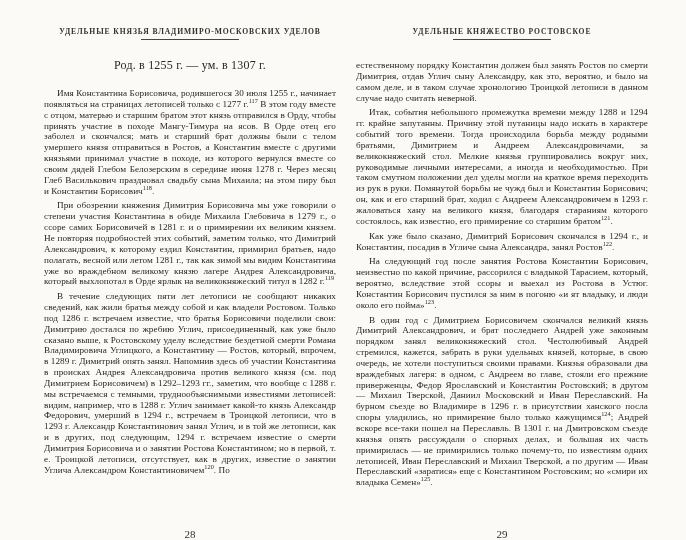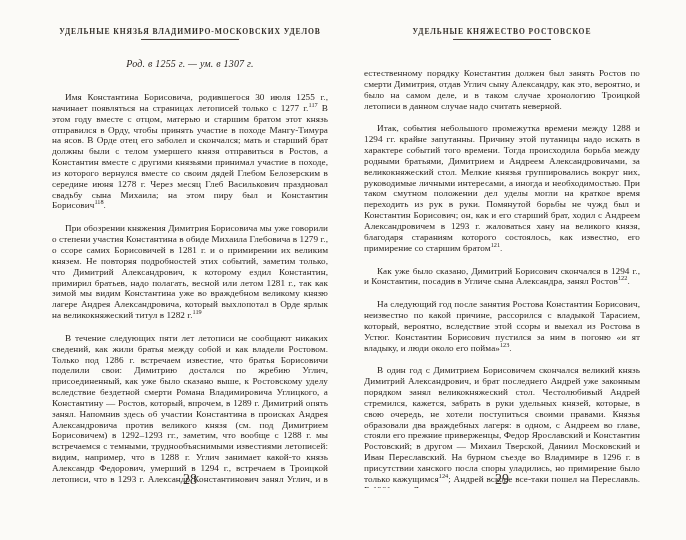--- a/index.html
+++ b/index.html
@@ -29,38 +29,38 @@
   .header-rule{
     width:98px;height:0;
     border-bottom:0.8px solid #4a443c;
     margin:3px auto 0 auto;
   }
   .title-block{margin-top:15px;text-align:center;}
   .chapter-title{
     font-size:11.5px;font-weight:bold;letter-spacing:0.3px;
   }
   .chapter-subtitle{
-    font-size:10px;font-style:italic;margin-top:18px;letter-spacing:0.2px;
+    font-size:12px;margin-top:18px;letter-spacing:0.2px;
   }
   .page-body{
     margin-top:11px;
     text-align:justify;
     font-size:9.2px;
     line-height:10.85px;
     letter-spacing:0.05px;
     overflow:hidden;
   }
   .page-right .page-body{margin-top:16px;max-height:432px;}
   .page-left .page-body{max-height:404px;}
-  .page-body p{margin:12px;text-indent:13px;}
+  .page-body p{margin:4px;text-indent:13px;}
   .page-body p.no-indent{text-indent:0;}
   .page-body sup{font-size:6.3px;line-height:0;vertical-align:super;letter-spacing:0;}
   .page-number{
-    position:absolute;top:472px;left:0;width:100%;
-    text-align:center;font-size:14px;color:#35302a;
+    position:absolute;top:528px;left:0;width:100%;
+    text-align:center;font-size:11px;color:#35302a;
   }
 </style>
 </head>
 <body>
 
 <div class="spread">
 
   <div class="page page-left">
     <div class="running-head">УДЕЛЬНЫЕ КНЯЗЬЯ ВЛАДИМИРО-МОСКОВСКИХ УДЕЛОВ</div>
     <div class="header-rule"></div>

